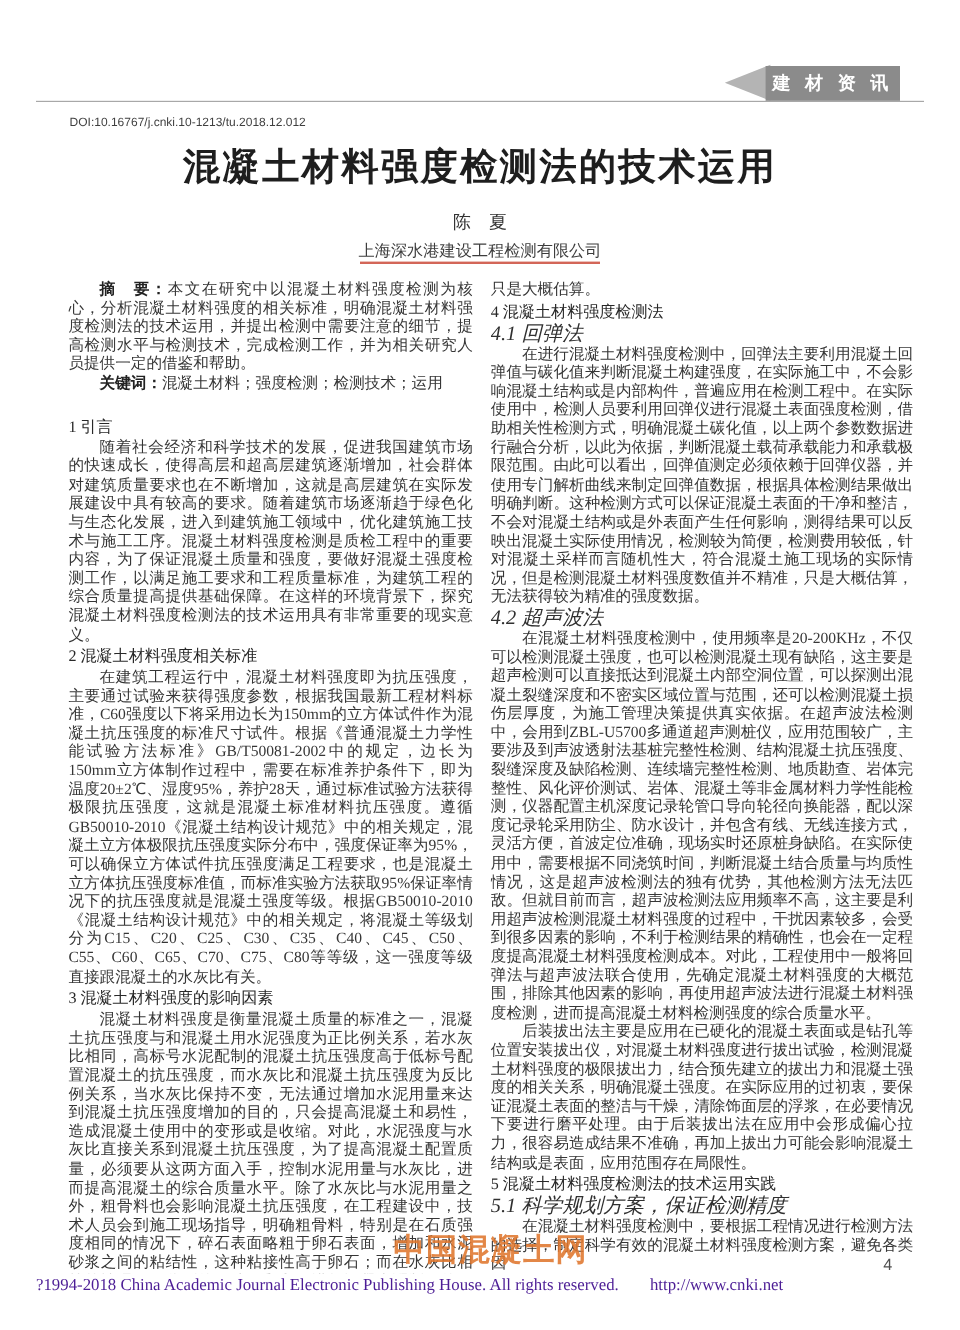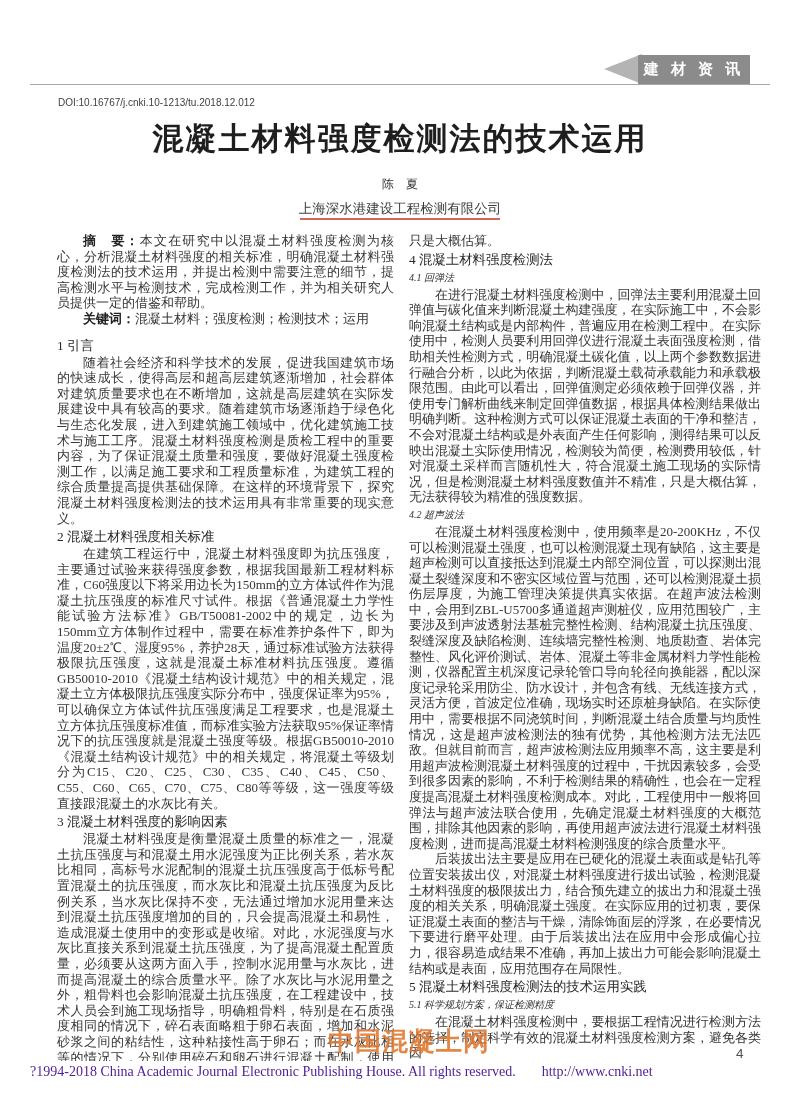--- a/index.html
+++ b/index.html
@@ -13,36 +13,36 @@
     border-right:38px solid #b4b4b4;}
   .badge{position:absolute;left:638px;top:55px;width:112px;height:29px;background:#8b8b8b;
     color:#fff;font-weight:bold;font-size:15px;letter-spacing:4px;
     display:flex;align-items:center;justify-content:center;
     font-family:Liberation Sans, sans-serif;}
   .doi{position:absolute;left:58px;top:97px;font-size:10px;color:#3f3f3f;
     font-family:"Liberation Sans",sans-serif;}
   .title{position:absolute;left:0;top:118px;width:800px;margin:0;text-align:center;
     font-size:31px;font-weight:bold;color:#1e1e1e;letter-spacing:2px;}
   .author{position:absolute;left:0;top:176px;width:800px;text-align:center;
-    font-size:12px;color:#333;}
+    font-size:15px;color:#333;}
   .affiliation{position:absolute;left:0;top:200px;width:800px;text-align:center;
     font-size:13.5px;color:#3d3d3d;}
   .red-underline{position:absolute;left:300px;top:218px;width:200px;height:2px;
     background:#c8402e;opacity:.8;}
   .col{position:absolute;top:233px;height:828px;overflow:hidden;
     font-size:13px;line-height:15.6px;text-align:justify;color:#363636;}
   .col-left{left:57px;width:337px;}
   .col-right{left:409px;width:352px;}
   .para{margin:0;text-indent:2em;}
   .cont{text-indent:0;}
-  .kwline{margin-bottom:11px;}
+  .kwline{margin-bottom:21px;}
   .lbl{font-weight:bold;color:#222;}
   .h-num{margin:3px 0 1px;font-size:13.4px;font-weight:normal;color:#282828;
     line-height:16px;text-indent:0;}
-  .h-sub{margin:2px 0 1px;font-size:10px;font-weight:normal;font-style:italic;
+  .h-sub{margin:2px 0 1px;font-size:17px;font-weight:normal;font-style:italic;
     color:#303030;line-height:16px;text-indent:0;}
   .page-num{position:absolute;left:736px;top:1046px;font-size:13.5px;color:#4f4f4f;
     font-family:"Liberation Sans",sans-serif;}
   .watermark{position:absolute;left:328px;top:1024px;font-size:26px;font-weight:bold;
     color:#e0772e;opacity:.88;letter-spacing:1px;white-space:nowrap;}
   .footer{position:absolute;left:30px;top:1064px;width:740px;font-size:14px;
     color:#4c1d95;white-space:nowrap;}
   .footer .url{margin-left:26px;}
 </style>
 </head>

